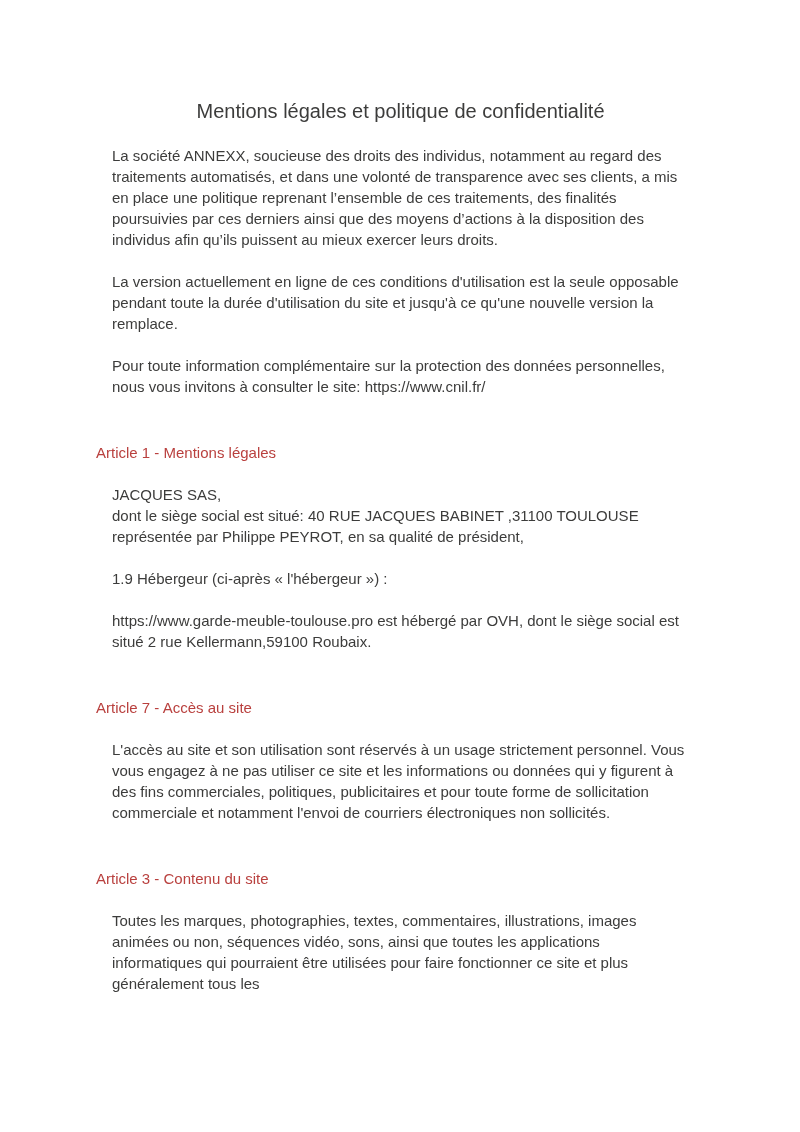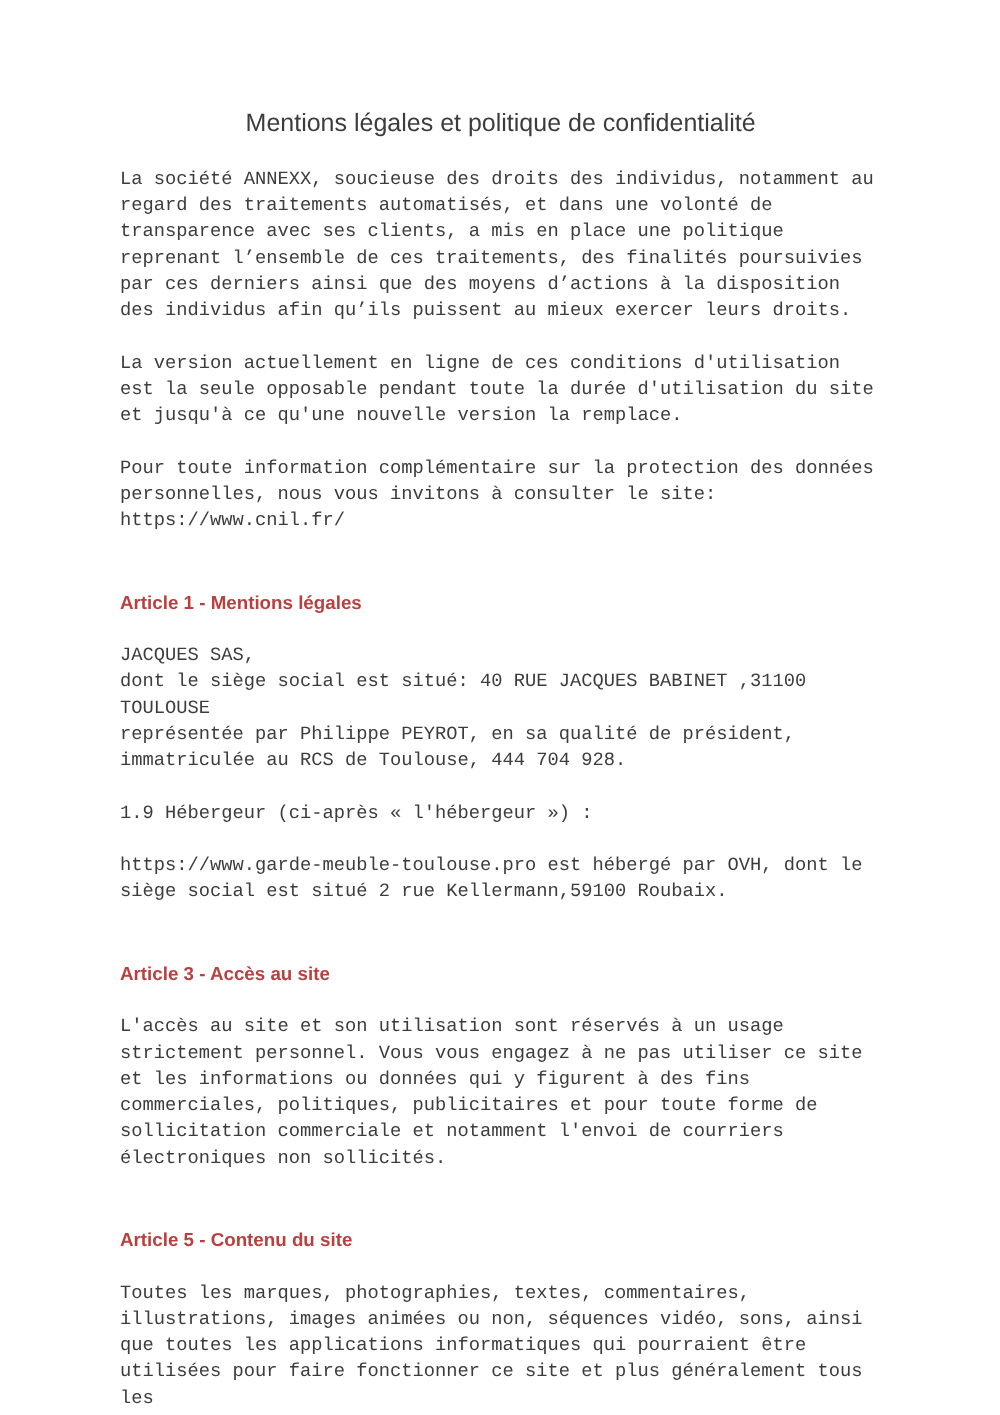--- a/index.html
+++ b/index.html
@@ -14,33 +14,32 @@
     padding: 86px 95px 60px 96px;
     font-family: "Liberation Sans", sans-serif;
     color: #3c3c3b;
     background: #ffffff;
   }
   .doc h1 {
     font-size: 20px;
     font-weight: 400;
     text-align: center;
     color: #3c3c3b;
-    margin: 0 0 10px 0;
+    margin: 12px 0 10px 0;
     line-height: 26px;
   }
   .doc p {
     font-size: 15px;
     line-height: 21px;
-    margin: 21px 0;
+    margin: 21px 16px;
     color: #3c3c3b;
-    font-family: Liberation Mono, monospace;
   }
   .doc h2.article {
     font-size: 15px;
-    font-weight: 700;
+    font-weight: 400;
     color: #b9403e;
     margin: 45px 0 21px 0;
     line-height: 21px;
   }
   .doc .lines span {
     display: block;
   }
 </style>
 </head>
 <body>
@@ -53,27 +52,26 @@
   <p>La version actuellement en ligne de ces conditions d'utilisation est la seule opposable pendant toute la durée d'utilisation du site et jusqu'à ce qu'une nouvelle version la remplace.</p>
   <p>Pour toute information complémentaire sur la protection des données personnelles, nous vous invitons à consulter le site: https://www.cnil.fr/</p>
 
   <h2 class="article">Article 1 - Mentions légales</h2>
 
 
   <p class="lines">
     <span>JACQUES SAS,</span>
     <span>dont le siège social est situé: 40 RUE JACQUES BABINET ,31100 TOULOUSE</span>
     <span>représentée par Philippe PEYROT, en sa qualité de président,</span>
-    <span>immatriculée au RCS de Toulouse, 444 704 928.</span>
   </p>
 
   <p>1.9 Hébergeur (ci-après « l'hébergeur ») :</p>
   <p>https://www.garde-meuble-toulouse.pro est hébergé par OVH, dont le siège social est situé 2 rue Kellermann,59100 Roubaix.</p>
 
-  <h2 class="article">Article 3 - Accès au site</h2>
+  <h2 class="article">Article 7 - Accès au site</h2>
 
   <p>L'accès au site et son utilisation sont réservés à un usage strictement personnel. Vous vous engagez à ne pas utiliser ce site et les informations ou données qui y figurent à des fins commerciales, politiques, publicitaires et pour toute forme de sollicitation commerciale et notamment l'envoi de courriers électroniques non sollicités.</p>
 
-  <h2 class="article">Article 5 - Contenu du site</h2>
+  <h2 class="article">Article 3 - Contenu du site</h2>
 
   <p>Toutes les marques, photographies, textes, commentaires, illustrations, images animées ou non, séquences vidéo, sons, ainsi que toutes les applications informatiques qui pourraient être utilisées pour faire fonctionner ce site et plus généralement tous les</p>
 
 </div>
 
 </body></html>

